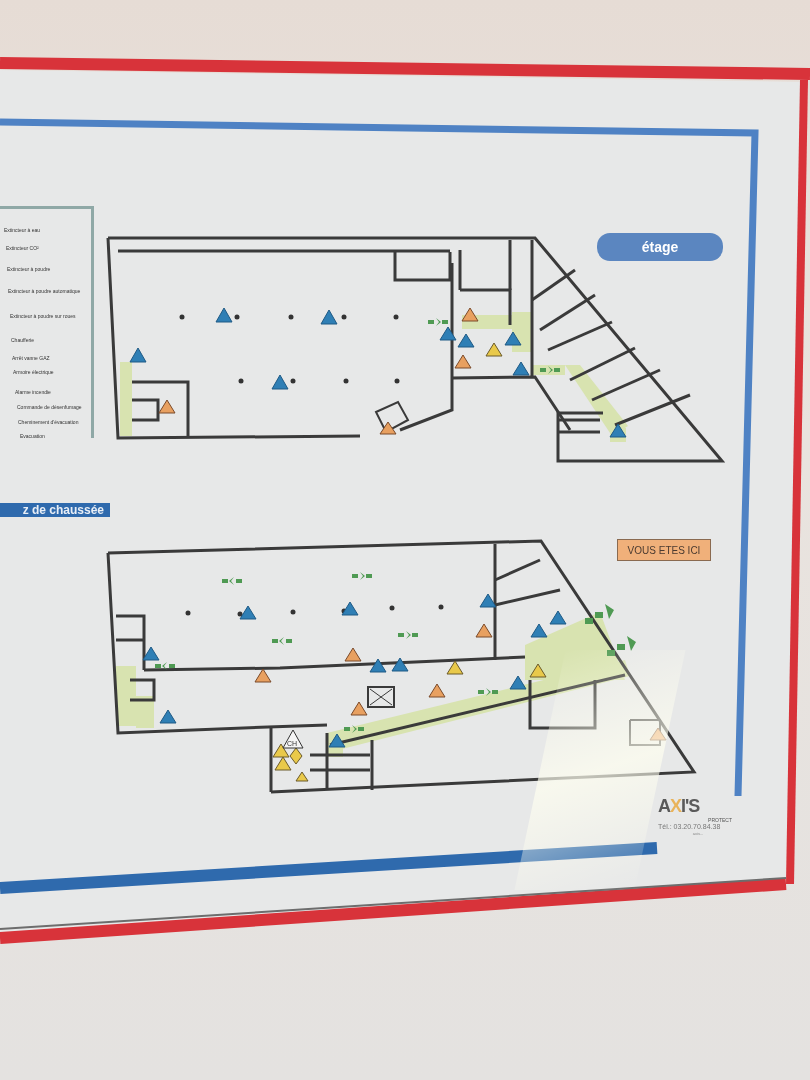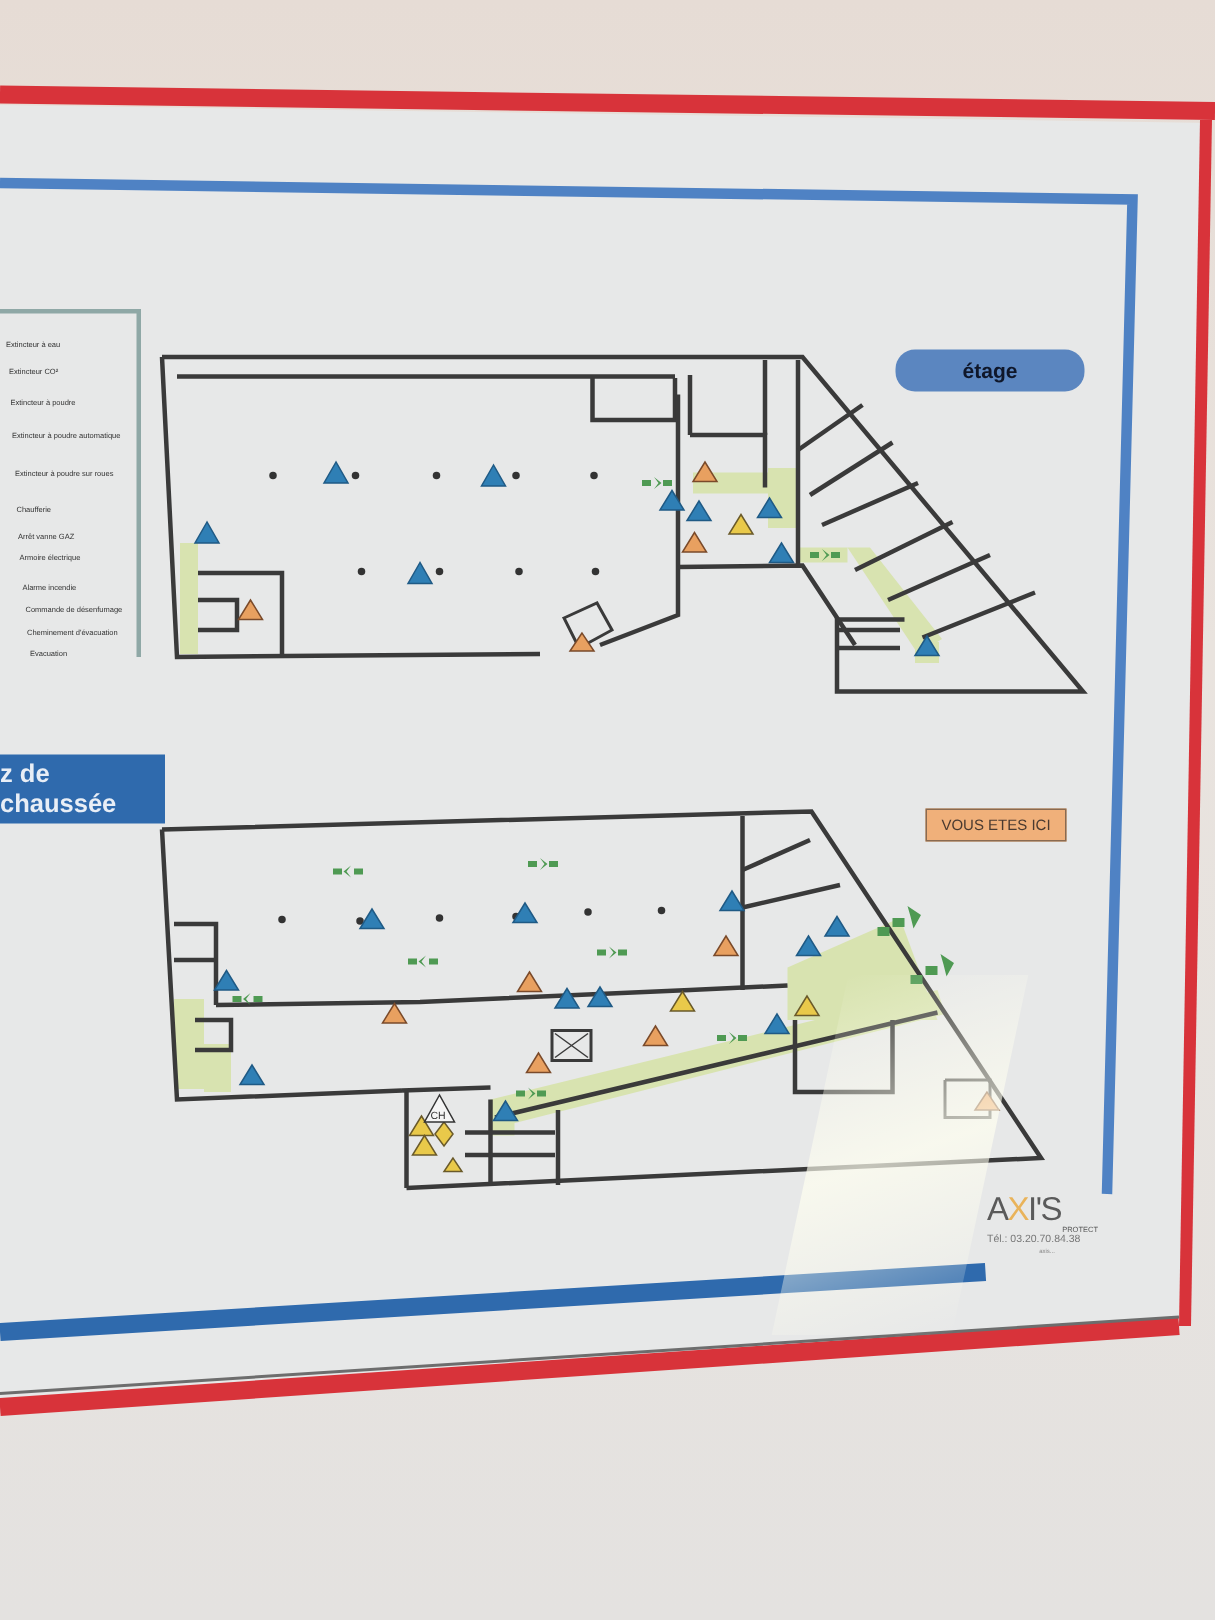--- a/index.html
+++ b/index.html
@@ -4,30 +4,30 @@
 <style>
   html, body { margin:0; padding:0; }
   body { width:810px; height:1080px; position:relative; overflow:hidden;
          background: linear-gradient(180deg,#e6dcd5 0%, #e9e3de 40%, #e4e2e0 100%);
          font-family:"Liberation Sans", sans-serif; }
   .frame { position:absolute; left:0; top:0; width:810px; height:1080px; }
   .legend { position:absolute; left:0; top:206px; width:94px; height:232px;
             border-right:3px solid #8fa8a6; border-top:3px solid #8fa8a6; box-sizing:border-box; }
   .legend-item { position:absolute; font-size:5px; color:#333; white-space:nowrap; }
   .title-etage { position:absolute; left:597px; top:233px; width:126px; height:28px;
-                 background:#5b86c0; color:#0f172a; font-weight:bold; font-size:14px;
+                 background:#5b86c0; color:#ffffff; font-weight:bold; font-size:14px;
                  display:flex; align-items:center; justify-content:center;border-radius:13px; }
-  .title-rdc { position:absolute; left:0; top:503px; width:110px; height:46px;
-               background:#2f6aad; color:#e8eef6; font-weight:bold; font-size:17px;
-               display:flex; align-items:center; justify-content:flex-end; padding-right:18px; box-sizing:border-box; }
+  .title-rdc { position:absolute; left:0; top:503px; width:110px; height:14px;
+               background:#2f6aad; color:#e8eef6; font-weight:bold; font-size:12px;
+               display:flex; align-items:center; justify-content:flex-end; padding-right:6px; box-sizing:border-box; }
   .you-are-here { position:absolute; left:617px; top:539px; width:94px; height:22px;
                   background:#f0b07a; border:1px solid #8a6a50; color:#4a3a30; font-size:10px;
                   display:flex; align-items:center; justify-content:center; box-sizing:border-box; }
   .brand { position:absolute; left:658px; top:795px; width:80px; height:50px; }
-  .brand-logo { font-size:22px; font-weight:normal; color:#5a5a5a; letter-spacing:-1px; line-height:22px; }
+  .brand-logo { font-size:18px; font-weight:bold; color:#5a5a5a; letter-spacing:-1px; line-height:22px; }
   .brand-logo .x { color:#e9b35a; }
   .brand-sub { font-size:5px; color:#555; text-align:right; margin-right:6px; line-height:6px; }
   .brand-tel { font-size:7px; color:#777; line-height:8px; }
   .brand-url { font-size:4px; color:#888; text-align:center; line-height:6px; }
   .glare { position:absolute; left:540px; top:650px; width:120px; height:240px;
            background:linear-gradient(160deg, rgba(255,255,245,0) 0%, rgba(255,255,240,0.7) 50%, rgba(255,255,245,0) 100%);
            transform:skewX(-12deg); pointer-events:none; }
 </style>
 </head>
 <body>

